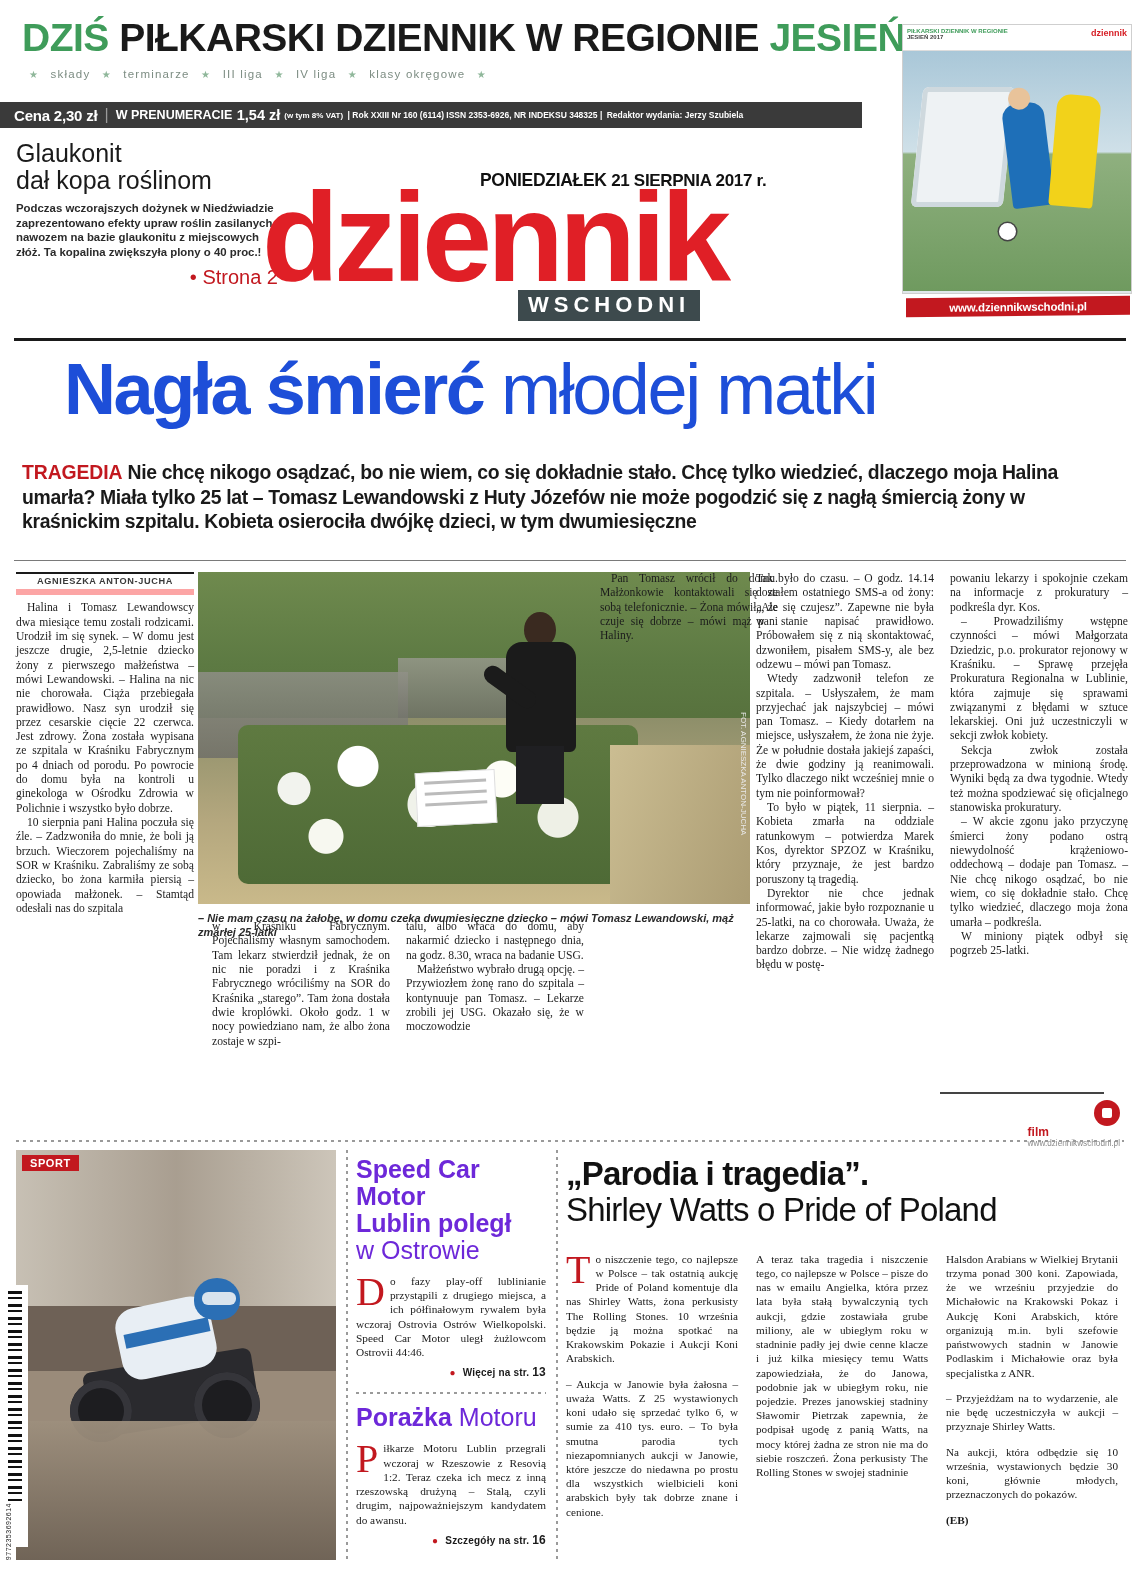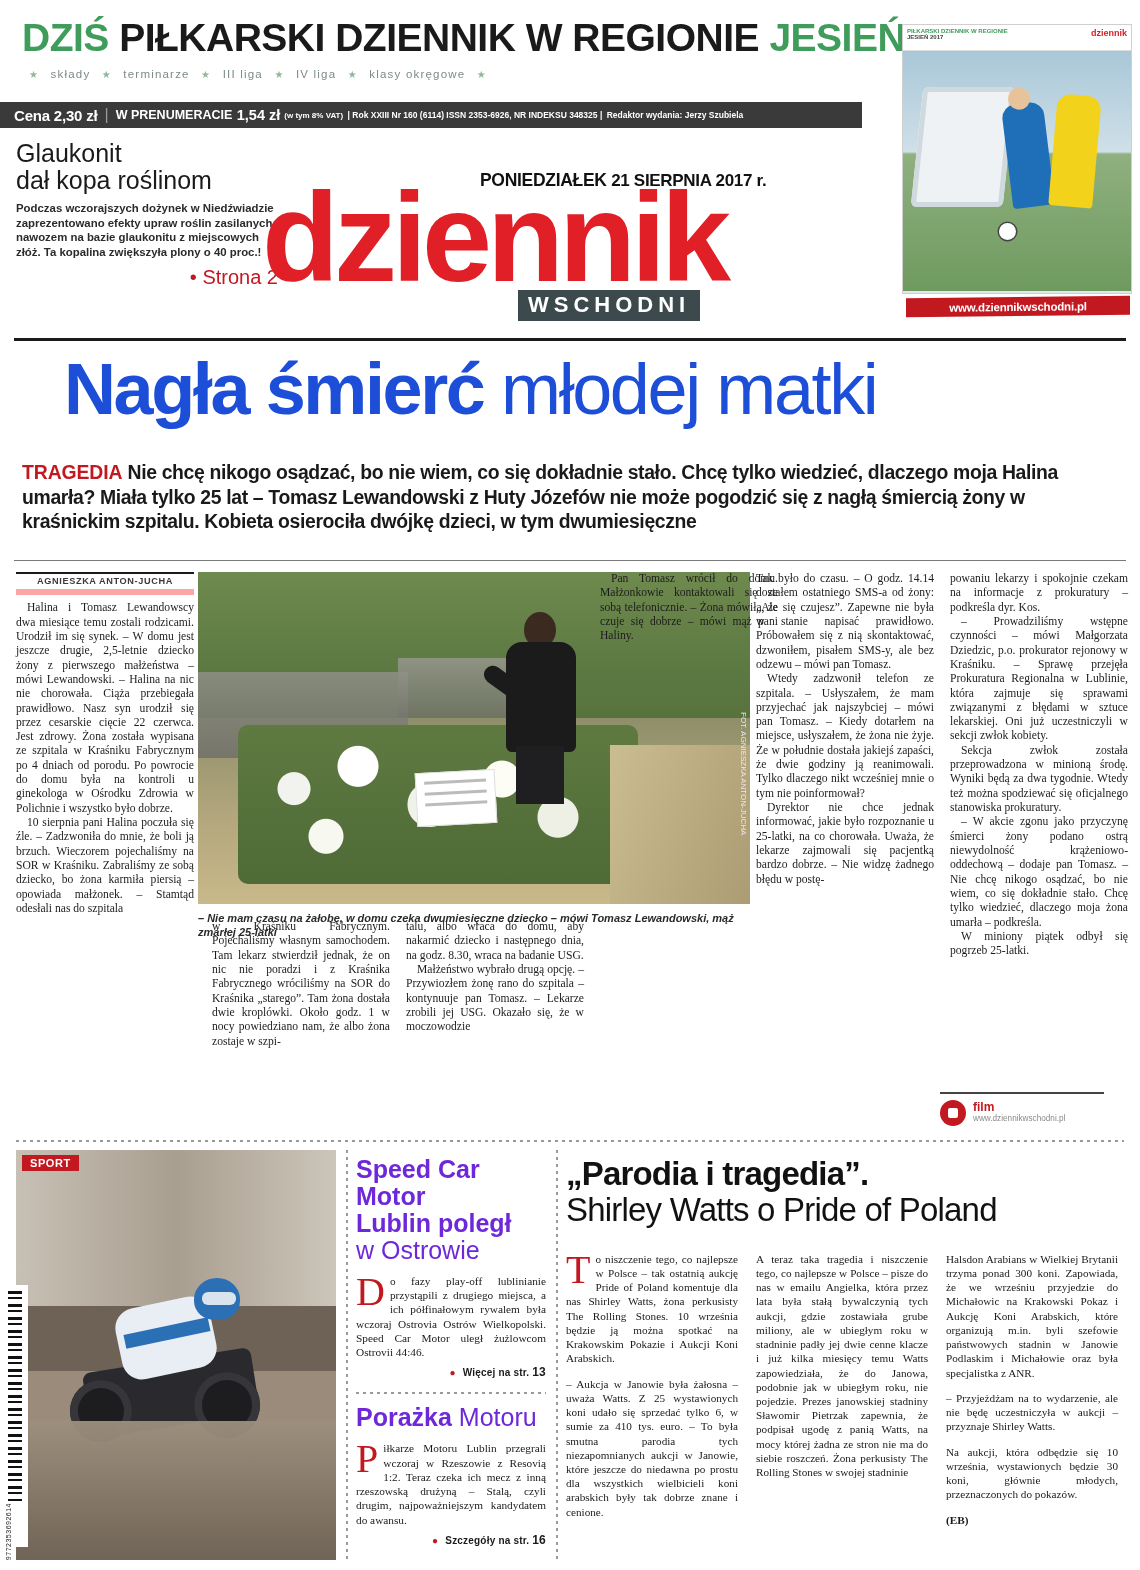--- a/index.html
+++ b/index.html
@@ -164,21 +164,21 @@
   .ph-credit{position:absolute;right:2px;top:140px;font-size:8px;color:#e9e9e9;
     writing-mode:vertical-rl;}
 
   .caption{position:absolute;left:198px;top:912px;width:552px;
     font-size:11px;line-height:1.25;font-style:italic;font-weight:700;color:#2a2a2a;
     font-family:"Liberation Sans", sans-serif;}
 
   
   .filmbox{position:absolute;left:940px;top:1092px;width:180px;}
   .filmbox .top-rule{width:164px;height:2px;background:#444;margin-bottom:6px;}
-  .filmbox .row{display:flex;align-items:center;gap:7px;}
+  .filmbox .row{display:flex;align-items:flex-end;flex-direction:column;}
   .filmbox .circ{width:26px;height:26px;border-radius:50%;background:#c2181f;position:relative;}
   .filmbox .circ:after{content:"";position:absolute;left:8px;top:8px;width:10px;height:10px;
     background:#fff;border-radius:2px;}
   .filmbox .t1{font-size:12px;font-weight:700;color:#c2181f;line-height:1;}
   .filmbox .t2{font-size:8.2px;color:#8a8a8a;line-height:1.5;}
 
   .dotrule{position:absolute;left:16px;top:1140px;width:1108px;height:2px;
     background:repeating-linear-gradient(90deg,#9a9a9a 0 3px,transparent 3px 7px);}
 
   
@@ -360,20 +360,21 @@
     <div class="col c3">
       <p class="first">talu, albo wraca do domu, aby nakarmić dziecko i następnego dnia, na godz. 8.30, wraca na badanie USG.</p>
       <p>Małżeństwo wybrało drugą opcję. – Przywiozłem żonę rano do szpitala – kontynuuje pan Tomasz. – Lekarze zrobili jej USG. Okazało się, że w moczowodzie</p>
     </div>
     <div class="col c4">
       <p>Pan Tomasz wrócił do domu. Małżonkowie kontaktowali się ze sobą telefonicznie. – Żona mówiła, że czuje się dobrze – mówi mąż pani Haliny.</p>
     </div>
     <div class="col c5">
       <p class="first">Tak było do czasu. – O godz. 14.14 dostałem ostatniego SMS-a od żony: „Ale się czujesz”. Zapewne nie była w stanie napisać prawidłowo. Próbowałem się z nią skontaktować, dzwoniłem, pisałem SMS-y, ale bez odzewu – mówi pan Tomasz.</p>
       <p>Wtedy zadzwonił telefon ze szpitala. – Usłyszałem, że mam przyjechać jak najszybciej – mówi pan Tomasz. – Kiedy dotarłem na miejsce, usłyszałem, że żona nie żyje. Że w południe dostała jakiejś zapaści, że dwie godziny ją reanimowali. Tylko dlaczego nikt wcześniej mnie o tym nie poinformował?</p>
+      <p>To było w piątek, 11 sierpnia. – Kobieta zmarła na oddziale ratunkowym – potwierdza Marek Kos, dyrektor SPZOZ w Kraśniku, który przyznaje, że jest bardzo poruszony tą tragedią.</p>
       <p>Dyrektor nie chce jednak informować, jakie było rozpoznanie u 25-latki, na co chorowała. Uważa, że lekarze zajmowali się pacjentką bardzo dobrze. – Nie widzę żadnego błędu w postę-</p>
     </div>
     <div class="col c6">
       <p class="first">powaniu lekarzy i spokojnie czekam na informacje z prokuratury – podkreśla dyr. Kos.</p>
       <p>– Prowadziliśmy wstępne czynności – mówi Małgorzata Dziedzic, p.o. prokurator rejonowy w Kraśniku. – Sprawę przejęła Prokuratura Regionalna w Lublinie, która zajmuje się sprawami związanymi z błędami w sztuce lekarskiej. Oni już uczestniczyli w sekcji zwłok kobiety.</p>
       <p>Sekcja zwłok została przeprowadzona w minioną środę. Wyniki będą za dwa tygodnie. Wtedy też można spodziewać się oficjalnego stanowiska prokuratury.</p>
       <p>– W akcie zgonu jako przyczynę śmierci żony podano ostrą niewydolność krążeniowo-oddechową – dodaje pan Tomasz. – Nie chcę nikogo osądzać, bo nie wiem, co się dokładnie stało. Chcę tylko wiedzieć, dlaczego moja żona umarła – podkreśla.</p>
       <p>W miniony piątek odbył się pogrzeb 25-latki.</p>
     </div>
   </div>

